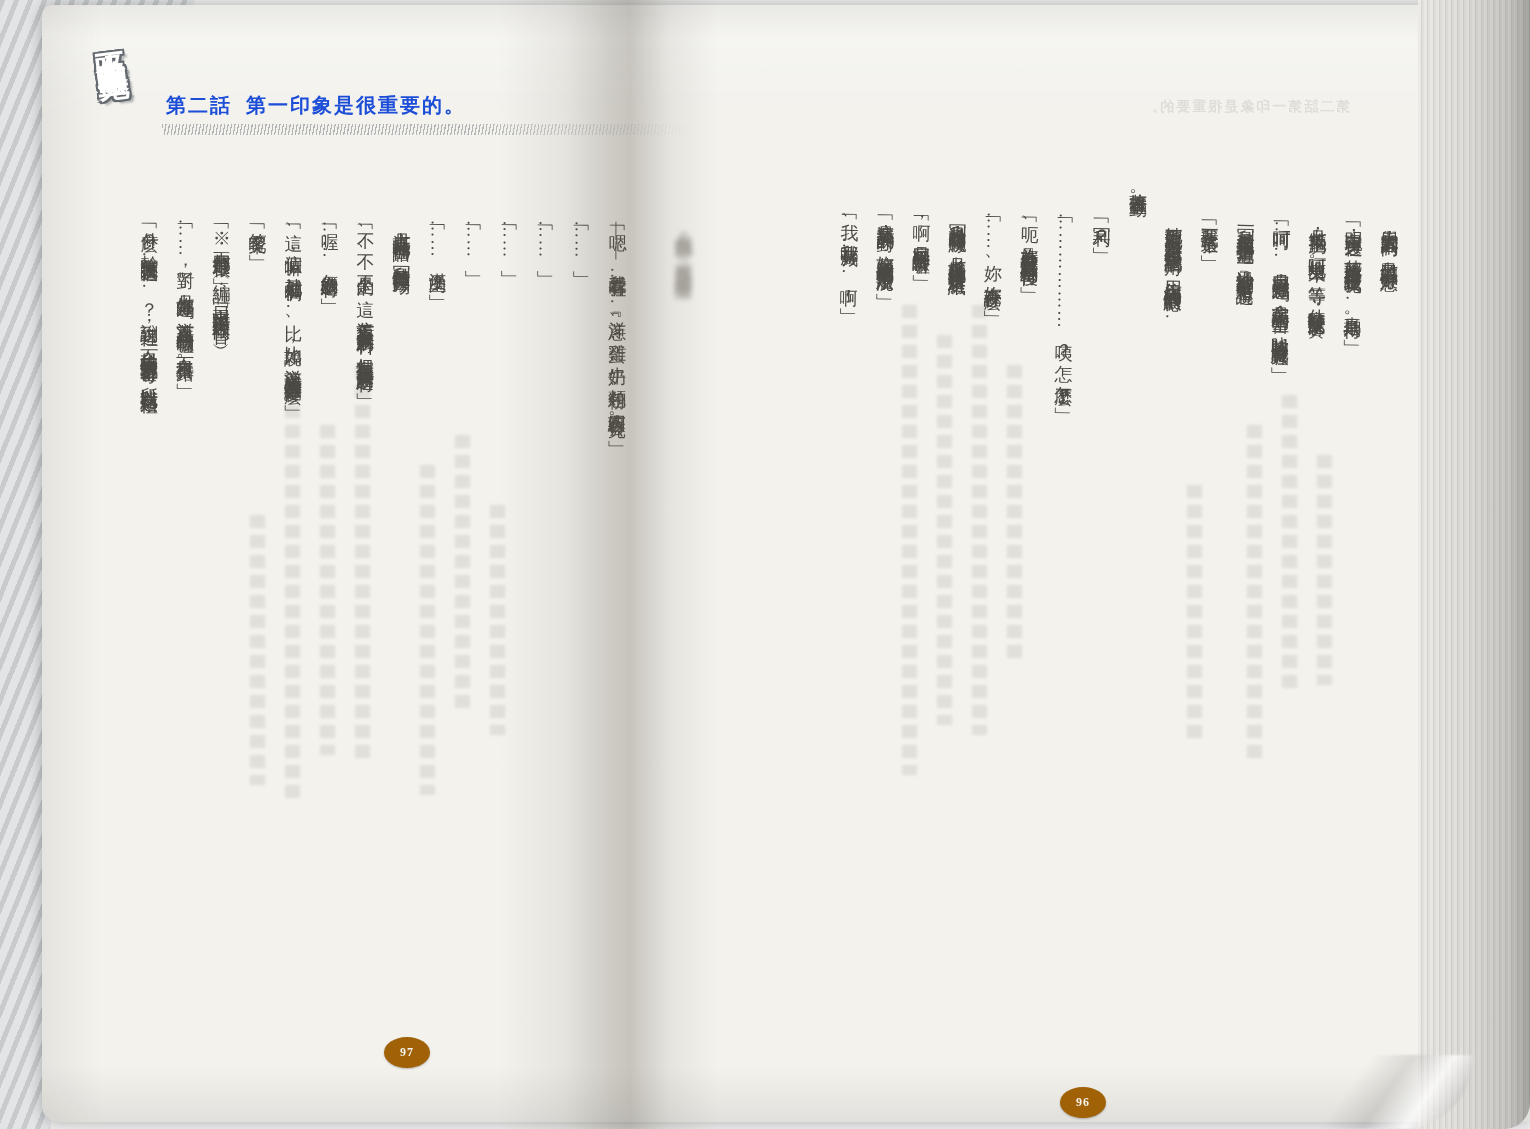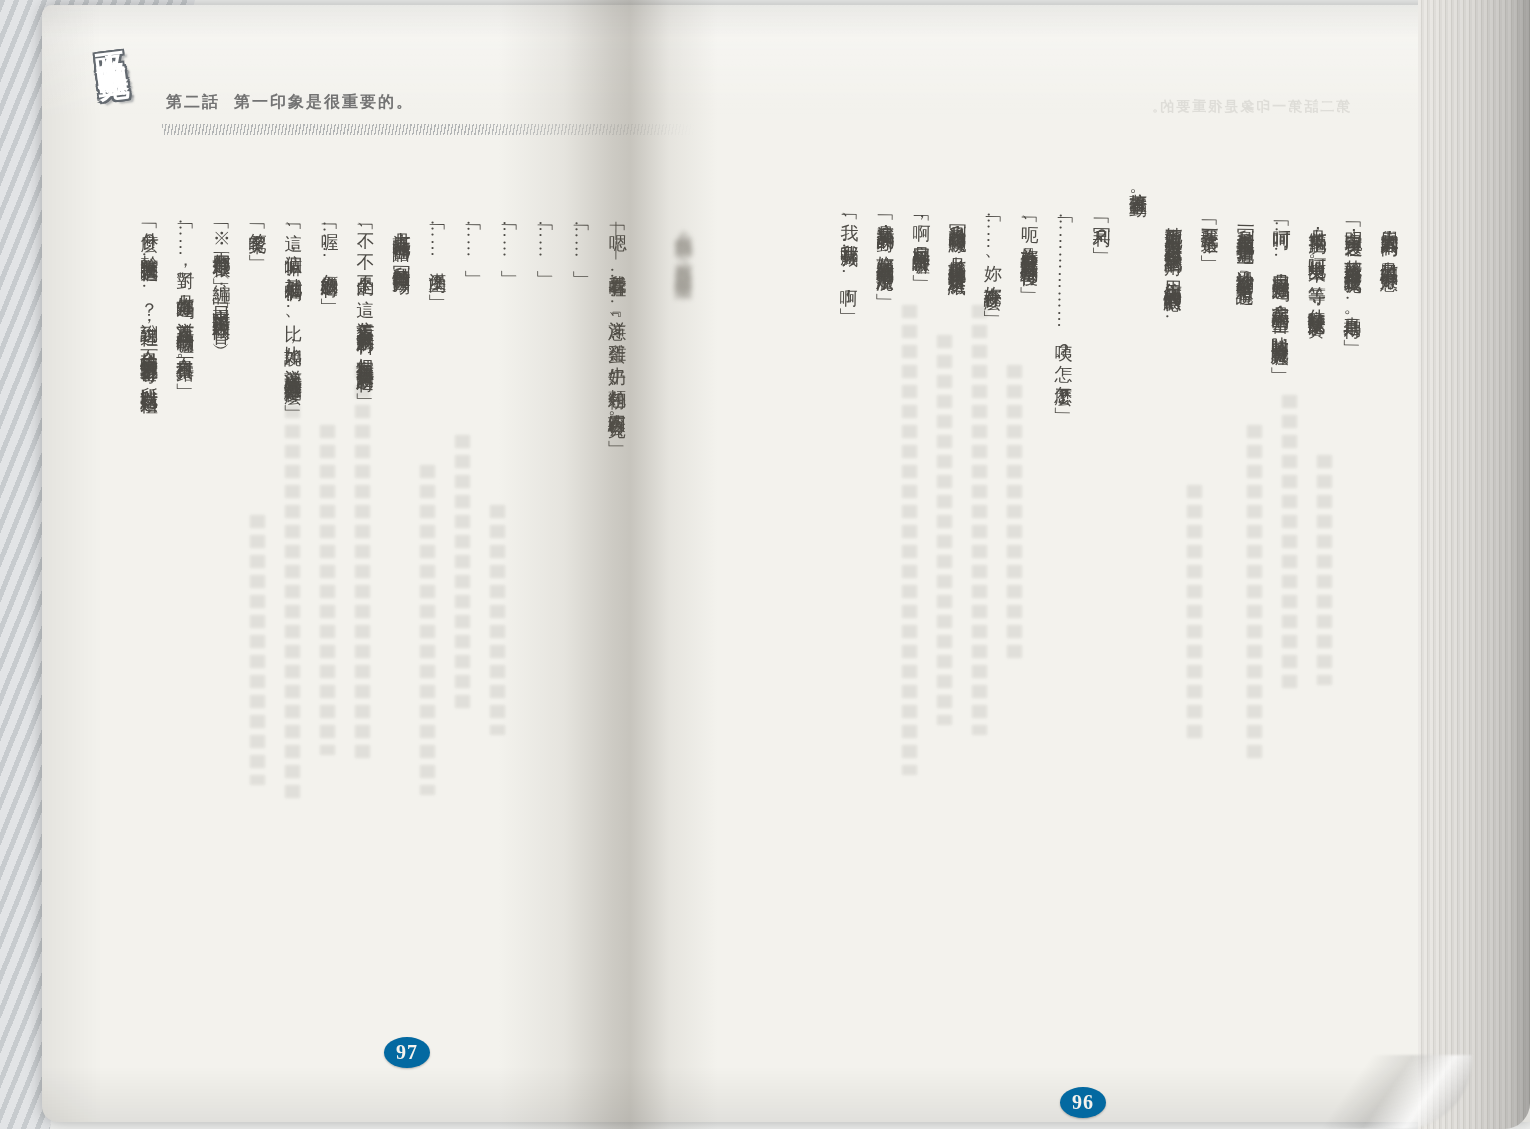--- a/index.html
+++ b/index.html
@@ -62,21 +62,21 @@
     text-shadow:
       2px 0 0 #646a70,-2px 0 0 #646a70,0 2px 0 #646a70,0 -2px 0 #646a70,
       2px 2px 0 #646a70,-2px -2px 0 #646a70,2px -2px 0 #646a70,-2px 2px 0 #646a70,
       4px 4px 2px rgba(70,75,82,.35);
     transform:rotate(-7deg);
   }
   
   .chapter-header{
     position:absolute;left:166px;top:92px;z-index:5;
     font-family:"Liberation Sans","DejaVu Sans",sans-serif;
-    font-weight:bold;font-size:16px;color:#737373;letter-spacing:2px;white-space:nowrap;
+    font-weight:bold;font-size:20px;color:#1d4ed8;letter-spacing:2px;white-space:nowrap;
   }
   .chapter-header .sp{display:inline-block;width:14px;}
   .header-rule{
     position:absolute;left:162px;top:124px;width:555px;height:11px;z-index:4;
     background:
       linear-gradient(90deg,rgba(243,242,237,0) 55%,#f3f2ed 96%),
       repeating-linear-gradient(100deg,rgba(125,130,135,.55) 0 1.2px,rgba(243,242,237,0) 1.2px 3.4px);
   }
   .header-ghost{
     position:absolute;left:1080px;top:98px;width:270px;z-index:2;
@@ -99,23 +99,23 @@
   .page-text p.raised{position:relative;top:-34px;}
   
   .ghost{
     position:absolute;width:15px;z-index:1;pointer-events:none;
     background:repeating-linear-gradient(180deg,rgba(92,90,82,.12) 0 13px,rgba(0,0,0,0) 13px 20px);
     filter:blur(1.6px);
   }
   
   .page-num{
     position:absolute;width:46px;height:31px;z-index:6;
-    background:#0369a1;border-radius:50%;
+    background:#a16207;border-radius:50%;
     display:flex;align-items:center;justify-content:center;
-    color:#f4f3ee;font-size:20px;font-weight:bold;letter-spacing:1px;
+    color:#f4f3ee;font-size:12px;font-weight:bold;letter-spacing:1px;
     box-shadow:0 1px 2px rgba(0,0,0,.25);
   }
   #page-num-left{left:384px;top:1037px;}
   #page-num-right{left:1060px;top:1039px;margin-top:48px;}
 </style>
 </head>
 <body>
 
 <div class="bg-stripes"></div>
 

